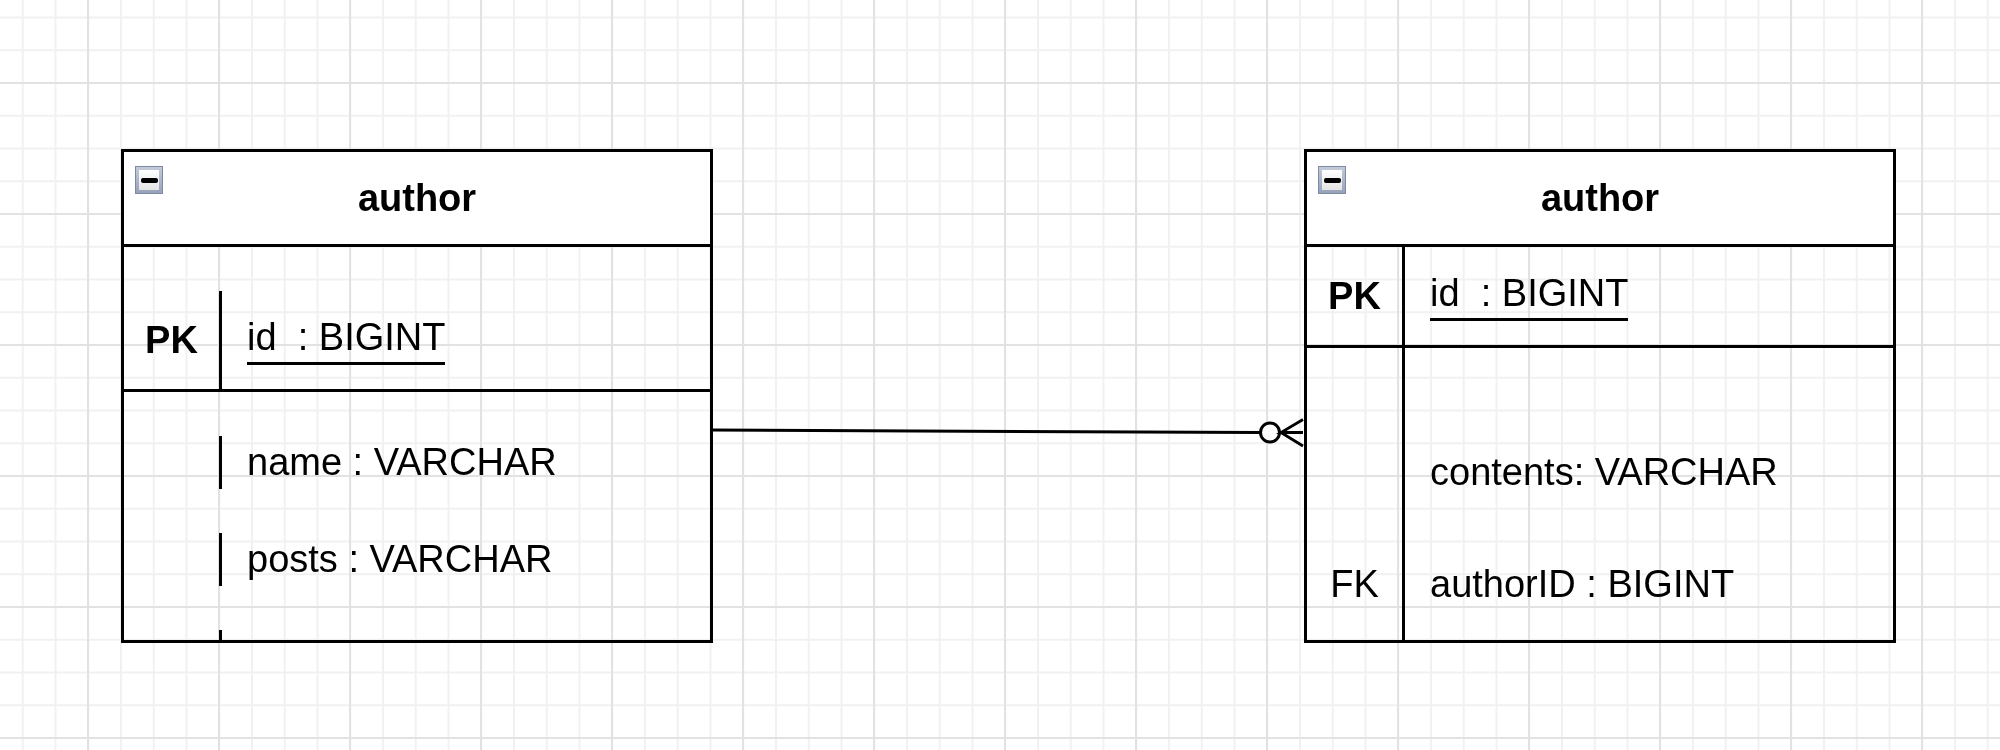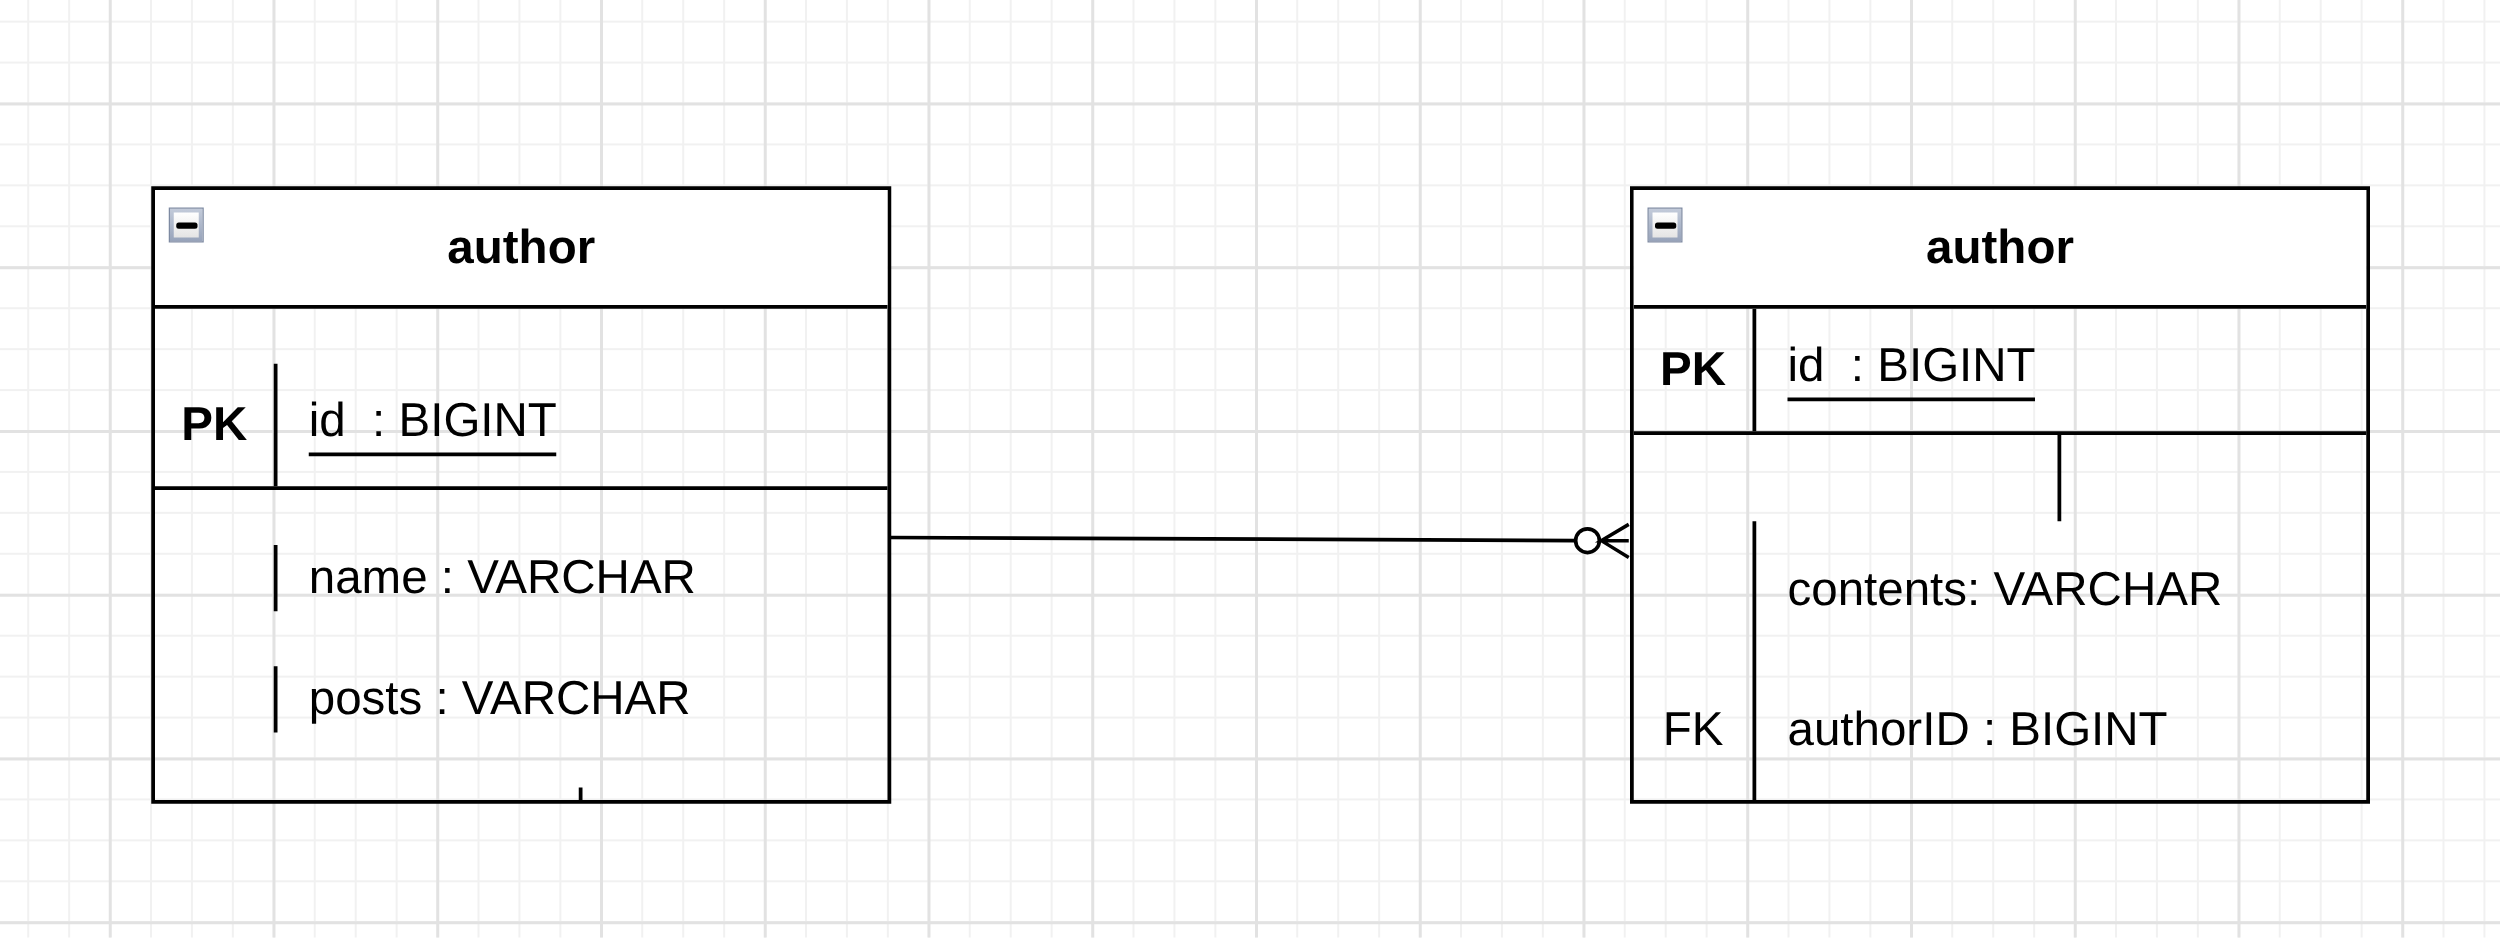--- a/index.html
+++ b/index.html
@@ -66,21 +66,21 @@
   }
 
   .tbl-row {
     display: flex;
     box-sizing: border-box;
   }
   .tbl-row.pk-row {
     flex: 0 0 101px;
     border-bottom: 3px solid #000;
   }
-  .tbl-row.plain-row { flex: 1 1 auto; justify-content: center; }
+  .tbl-row.plain-row { flex: 1 1 auto; }
 
   .cell-key {
     flex: 0 0 98px;
     box-sizing: border-box;
     border-right: 3px solid #000;
     display: flex; align-items: center; justify-content: center;
     font-size: 38px;
     white-space: pre;
   }
   .pk-row .cell-key { font-weight: bold; }

